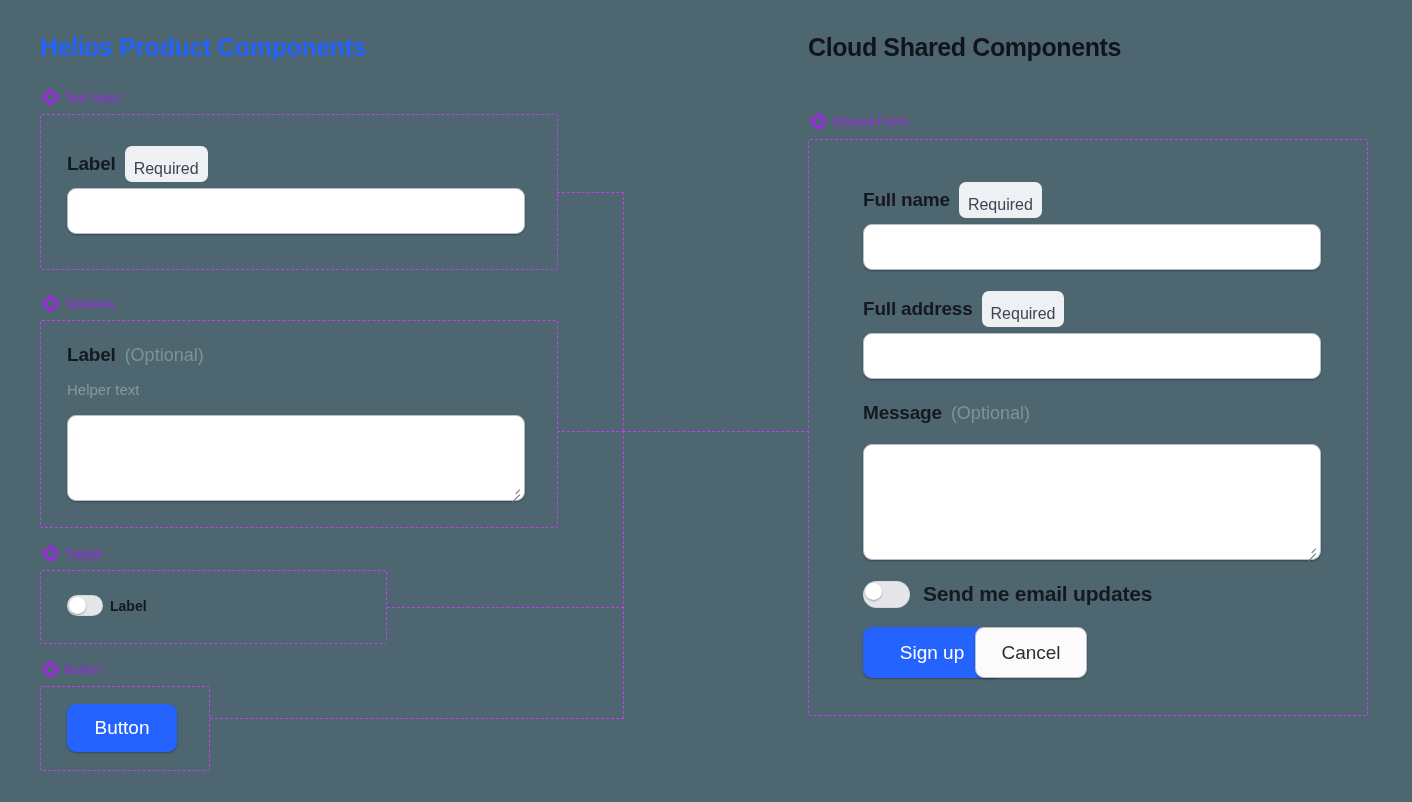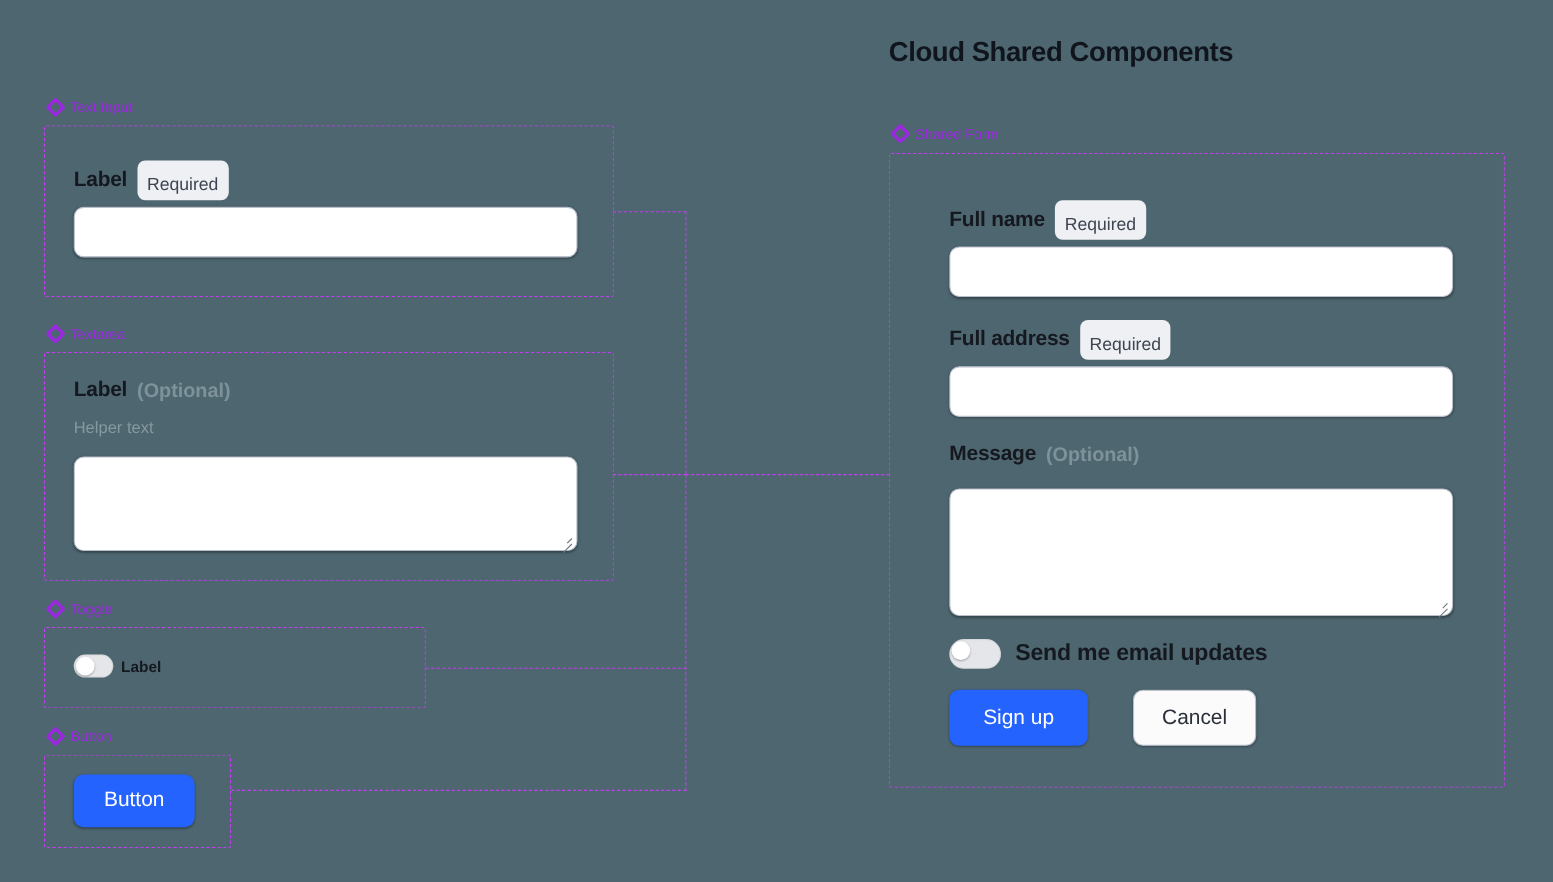--- a/index.html
+++ b/index.html
@@ -84,21 +84,21 @@
     font-size: 16px;
     font-weight: 400;
     color: #3e4552;
     background: #eef0f3;
     border-radius: 7px;
     padding: 14px 9px 4px;
     line-height: 1.1;
   }
   .optional {
     font-size: 18px;
-    font-weight: 700;
+    font-weight: 400;
     color: #7e929a;
   }
   .helper {
     position: absolute;
     font-size: 15px;
     color: #86999f;
   }
 
   .field {
     position: absolute;
@@ -174,20 +174,21 @@
     color: #2a2f39;
     border: 1px solid #b9bec9;
     box-shadow: 0 1px 2px rgba(0,0,0,0.28);
   }
 </style>
 </head>
 <body>
 
 <div class="canvas">
 
+  <div class="col-title" id="title-left">Helios Product Components</div>
   <div class="col-title" id="title-right">Cloud Shared Components</div>
 
   <div class="sec-cap" style="left:44px; top:90px;">
     <span class="diamond"></span>
     <span>Text Input</span>
   </div>
   <div class="panel" style="left:40px; top:114px; width:518px; height:156px;"></div>
   <div class="label-row" style="left:67px; top:146px;">
     <span class="lbl">Label</span>
     <span class="badge">Required</span>
@@ -266,16 +267,16 @@
     <textarea class="field ta" style="left: 0px; top: 0px; width: 458px; height: 116px; padding: 9px 12px; font-size: 16px; resize: none; font-family: &quot;Liberation Sans&quot;, sans-serif;" placeholder=""></textarea>
     <span class="resize-handle">
         <i class="a"></i>
         <i class="b"></i>
       </span>
   </div>
 
   <div class="toggle" style="left:863px; top:581px; width:47px; height:27px; border-radius:14px;"></div>
   <div class="toggle-label big" style="left:923px; top:582px;">Send me email updates</div>
 
-  <button class="btn btn-primary" style="left:863px;  top:627px; width:126px; height:51px;">Sign up</button>
-  <button class="btn btn-secondary" style="left:1030px; top:627px; width:112px; height:51px;">Cancel</button>
+  <button class="btn btn-primary" style="left:863px;  top:627px; width:138px; height:51px;">Sign up</button>
+  <button class="btn btn-secondary" style="left:975px; top:627px; width:112px; height:51px;">Cancel</button>
 
 </div>
 
 </body></html>

